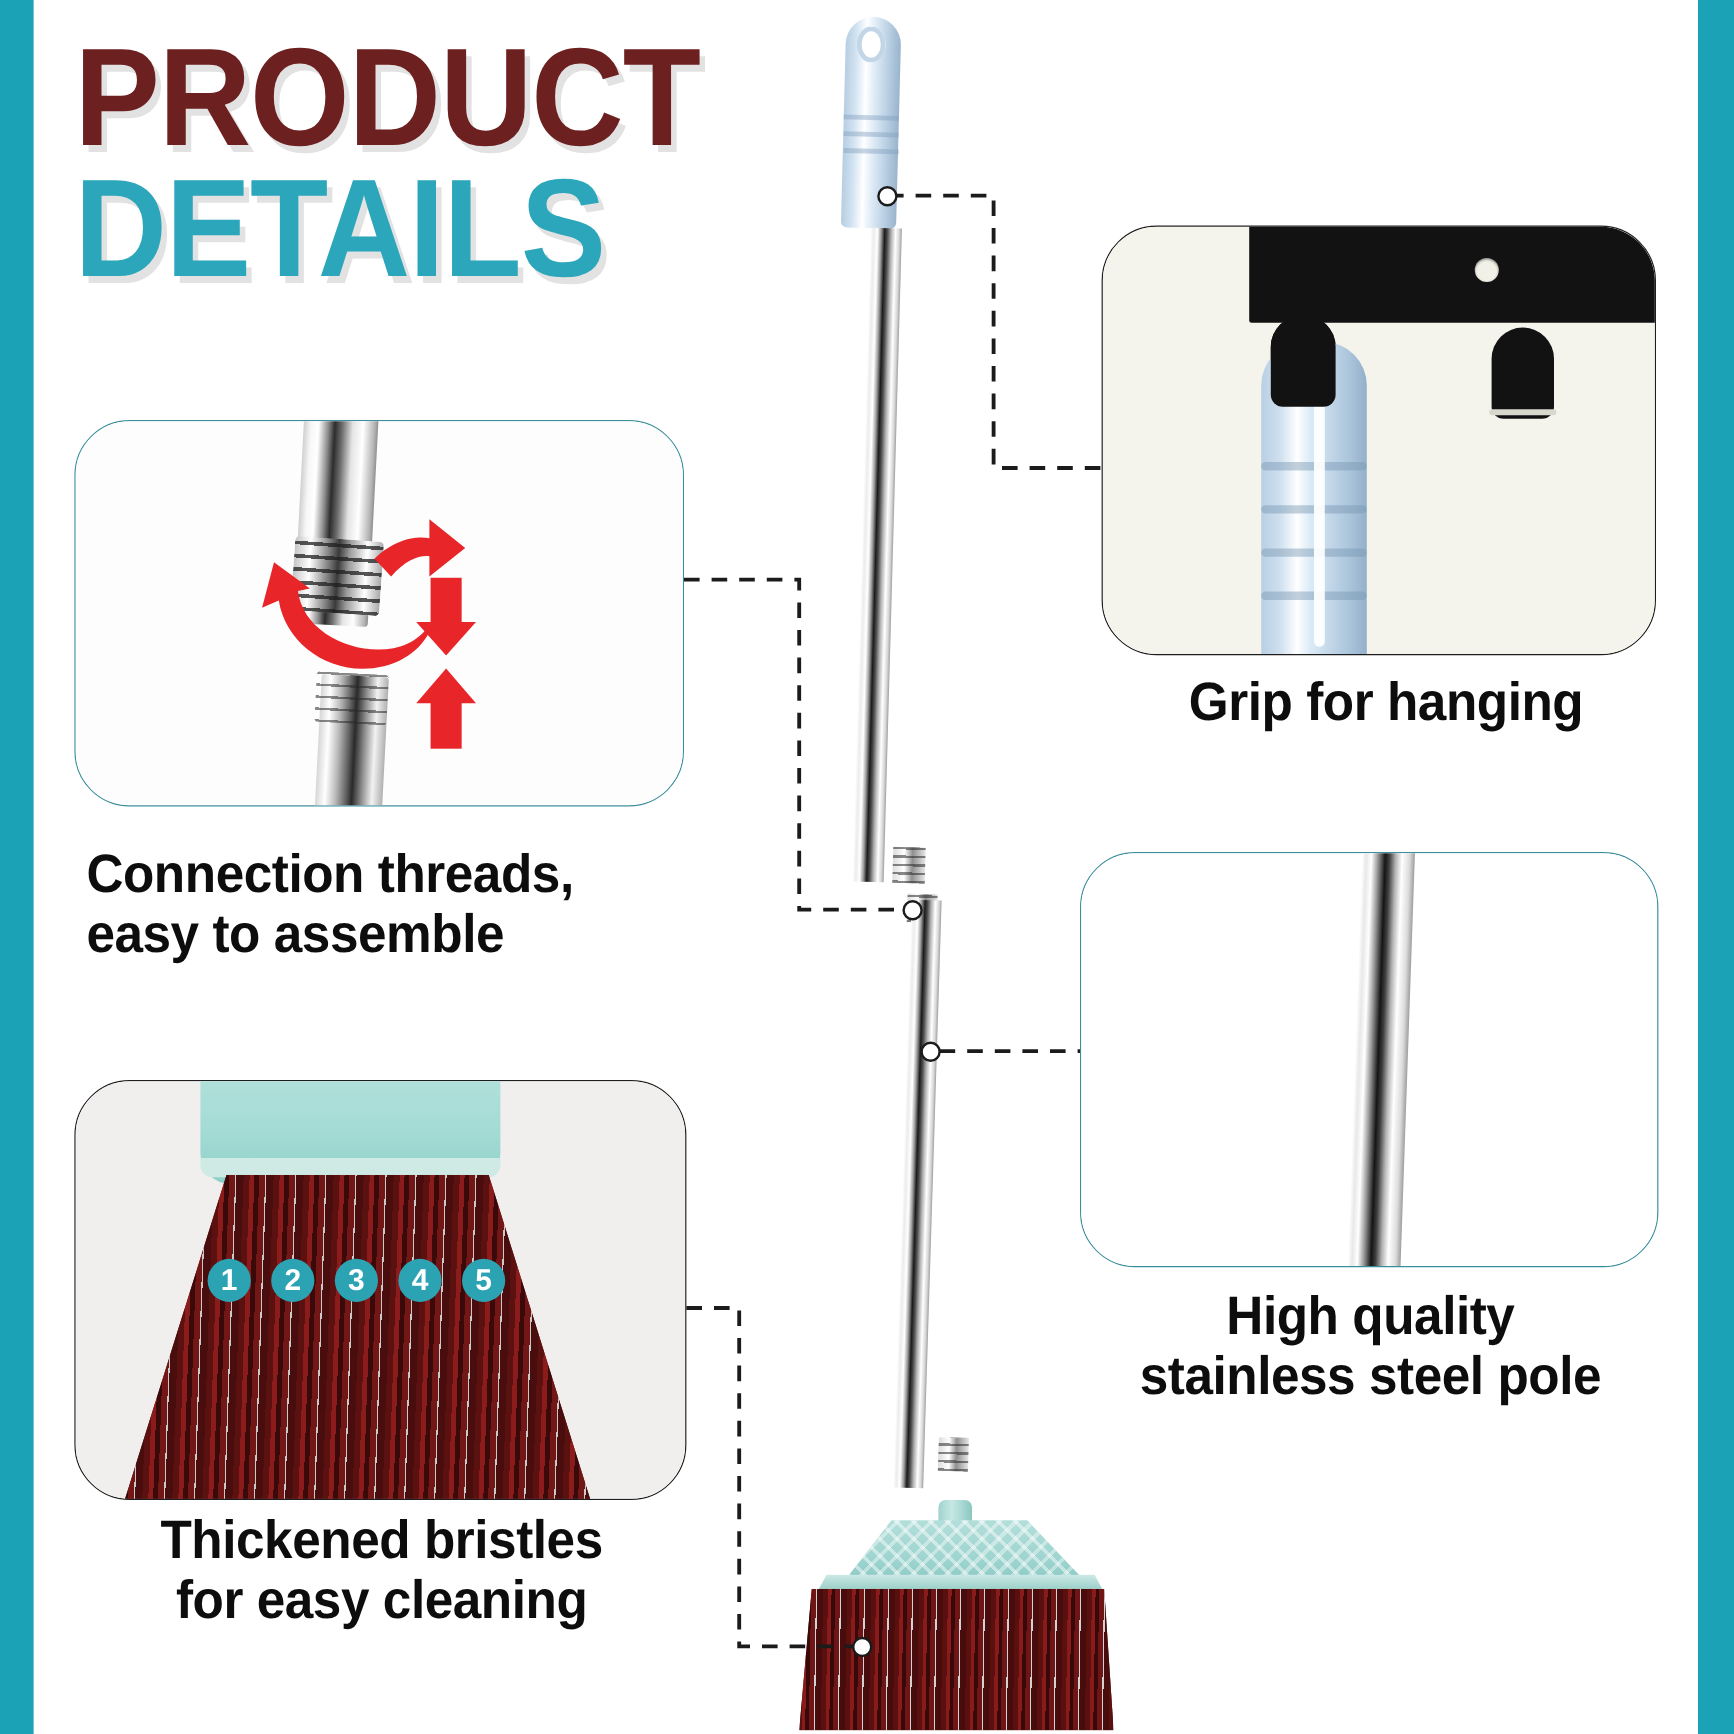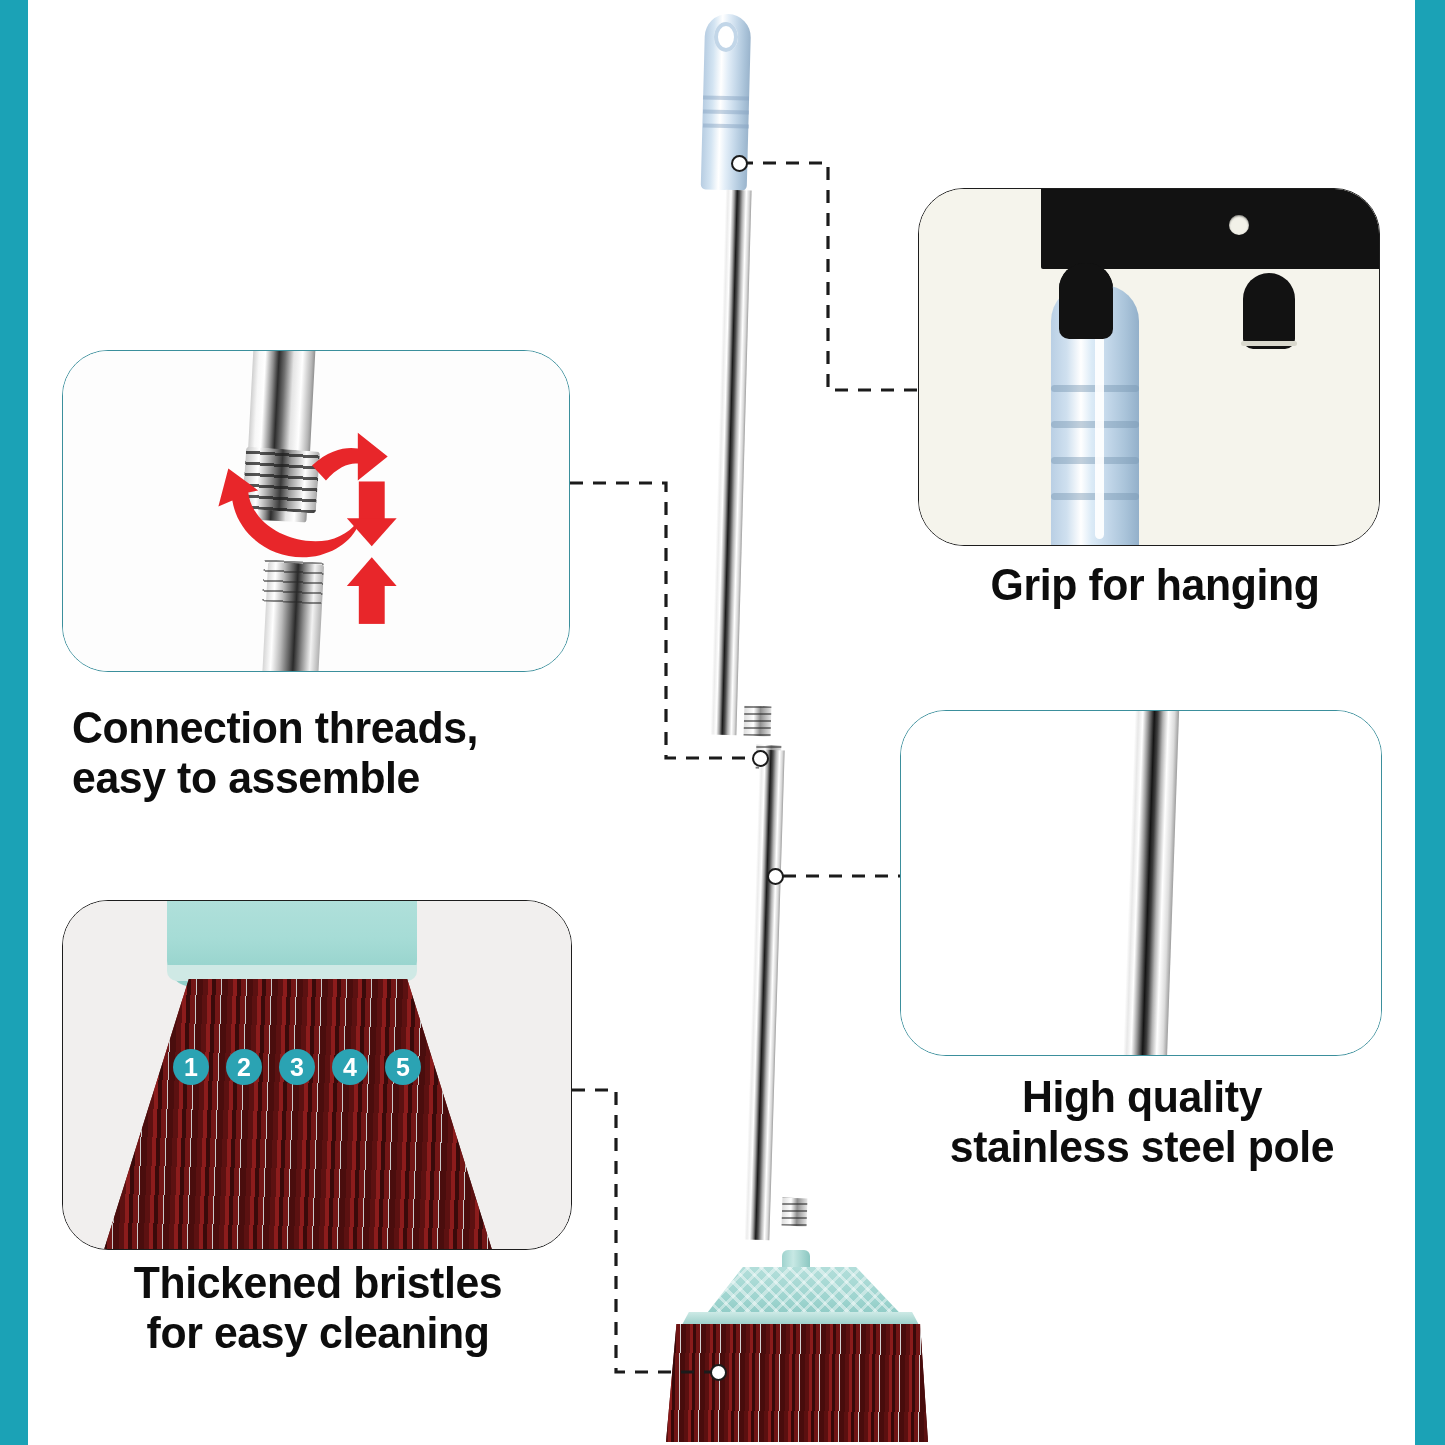--- a/index.html
+++ b/index.html
@@ -264,20 +264,24 @@
   #connectors { position: absolute; inset: 0; z-index: 4; pointer-events: none; }
 </style>
 </head>
 <body>
 
 <div id="page">
 
   <div class="side-bar left"></div>
   <div class="side-bar right"></div>
 
+  <div class="title-block">
+    <div class="title-line one">PRODUCT</div>
+    <div class="title-line two">DETAILS</div>
+  </div>
 
   <svg id="connectors" width="1445" height="1445">
     <g fill="none" stroke="#1b1b1b" stroke-width="3.2" stroke-dasharray="13 10">
 
       <path d="M 740,163 L 828,163 L 828,390 L 918,390"></path>
 
       <path d="M 570,483 L 666,483 L 666,758 L 760,758"></path>
 
       <path d="M 783,876 L 900,876"></path>
 

